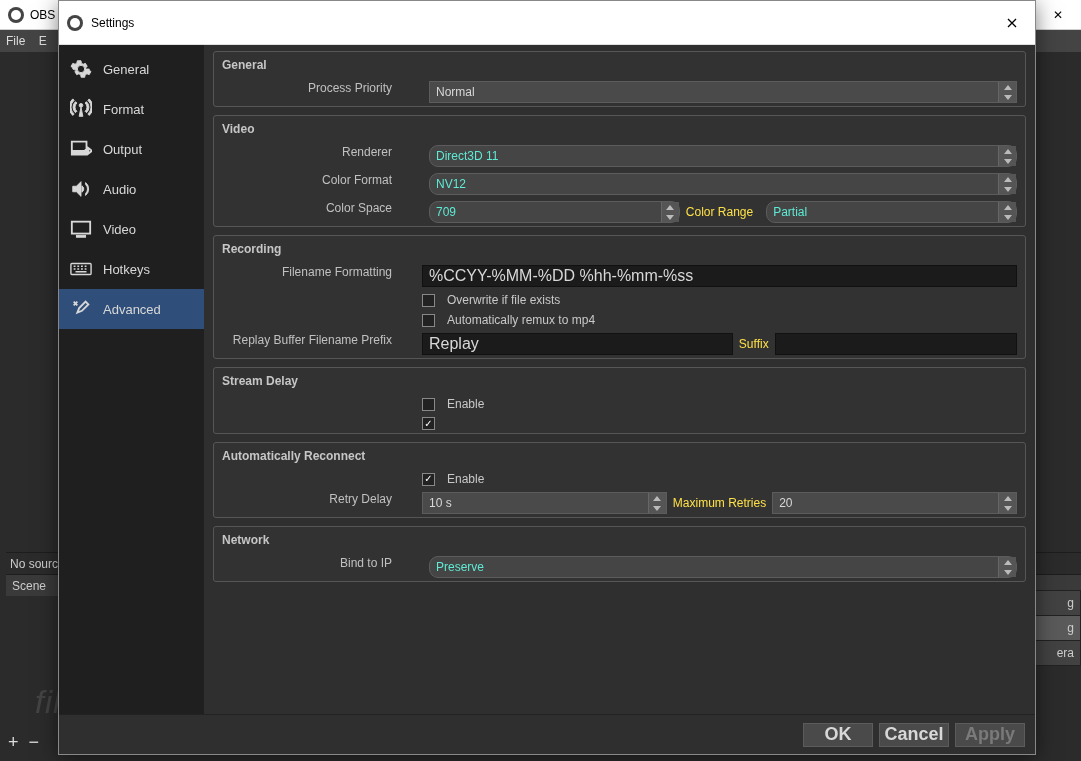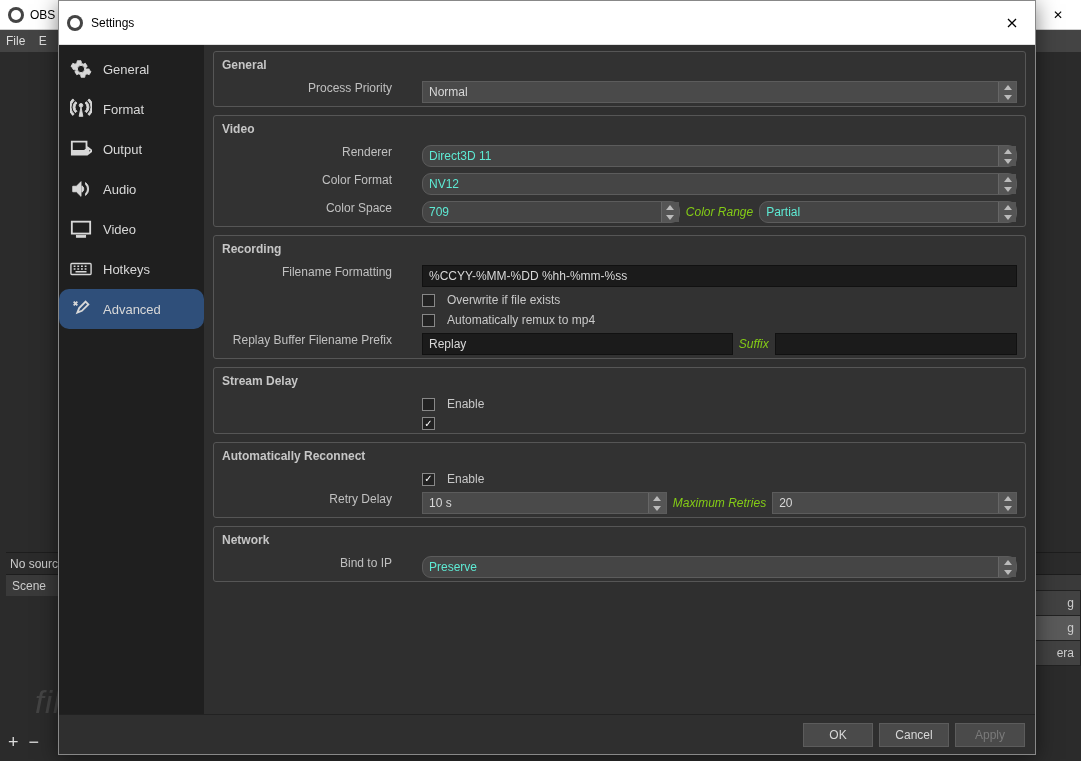--- a/index.html
+++ b/index.html
@@ -50,21 +50,21 @@
   
   .sidebar{
     width:145px; background:#1f1f1f; display:flex; flex-direction:column; padding-top:4px;
   }
   .side-item{
     display:flex; align-items:center; gap:10px; height:40px; padding:0 10px;
     color:#d8d8d8; font-size:13px; cursor:pointer;
   }
   .side-item .ico{width:24px;height:24px;display:flex;align-items:center;justify-content:center;}
   .side-item .ico svg{fill:#d8d8d8; stroke:#d8d8d8;}
-  .side-item.selected{ background:#2f4f7a;border-radius:10px; }
+  .side-item.selected{ background:#2f4f7a; }
 
   
   .content{ flex:1; overflow:auto; padding:6px 6px 6px 6px; }
   .group{
     border:1px solid #565656; border-radius:3px; margin:0 3px 8px 3px;
     background:#323232;
   }
   .group-title{
     color:#c6c6c6; font-weight:600; font-size:12px; padding:6px 8px 6px 8px;
   }
@@ -77,48 +77,48 @@
     padding-right:6px;
   }
   .control{
     flex:1; display:flex; align-items:center; gap:6px;
   }
   .combo, .textin, .spin {
     background:#4a4a4a; color:#d8d8d8; border:1px solid #5c5c5c; height:22px;
     font-size:12px; padding:0 6px; position:relative; display:flex; align-items:center;
   }
   .combo.disabled, .textin.disabled, .spin.disabled{ color:#5eead4; background:#454545;border-radius:9px; }
-  .combo{ flex:1; }
+  .combo{ flex:1;margin-left:7px; }
   .combo .arrow, .spin .arrow{
     position:absolute; right:0; top:0; height:100%; width:18px;
     display:flex; flex-direction:column; background:#555; border-left:1px solid #666;
   }
   .arrow .up, .arrow .dn{flex:1;display:flex;align-items:center;justify-content:center;}
   .arrow svg{fill:#bbb;}
   .textin{ flex:1; background:#1b1b1b; border:1px solid #111;}
-  .textin input{ background:transparent; border:none; outline:none; color:#d8d8d8; width:100%; font-size:12px;}
+  .textin input{ background:transparent; border:none; outline:none; color:#d8d8d8; width:100%; font-size:16px;}
   .spin{ width:220px; }
   .spin .val{flex:1;}
   .spin.small{width:60px;}
   .chk{
     width:13px;height:13px;border:1px solid #888;background:#222;display:inline-flex;
     align-items:center;justify-content:center;margin-right:6px;flex:0 0 13px;
   }
   .chk.checked::after{content:"✓";color:#fff;font-size:10px;line-height:1;}
   .chk-row{display:flex;align-items:center;color:#c8c8c8;font-size:12px;}
-  .inline-label{color:#84cc16;font-size:12px;white-space:nowrap;font-style:italic;}
+  .inline-label{color:#fde047;font-size:12px;white-space:nowrap;}
 
   
   .dialog-buttons{
     height:40px; background:#2f2f2f; display:flex; align-items:center; justify-content:flex-end;
     gap:6px; padding:0 10px; border-top:1px solid #222;
   }
   .btn{
     min-width:70px; height:24px; background:#4a4a4a; color:#d8d8d8; border:1px solid #5c5c5c;
-    font-size:12px; display:flex; align-items:center; justify-content:center; cursor:pointer;
+    font-size:18px; display:flex; align-items:center; justify-content:center; cursor:pointer;font-weight:bold;
   }
   .btn.disabled{ color:#7a7a7a; }
 
   
   .bg-x{position:absolute; right:0; top:0; width:46px; height:30px; display:flex;align-items:center;justify-content:center;color:#000;}
 </style>
 </head>
 <body>
 
 <div class="bg-window">

